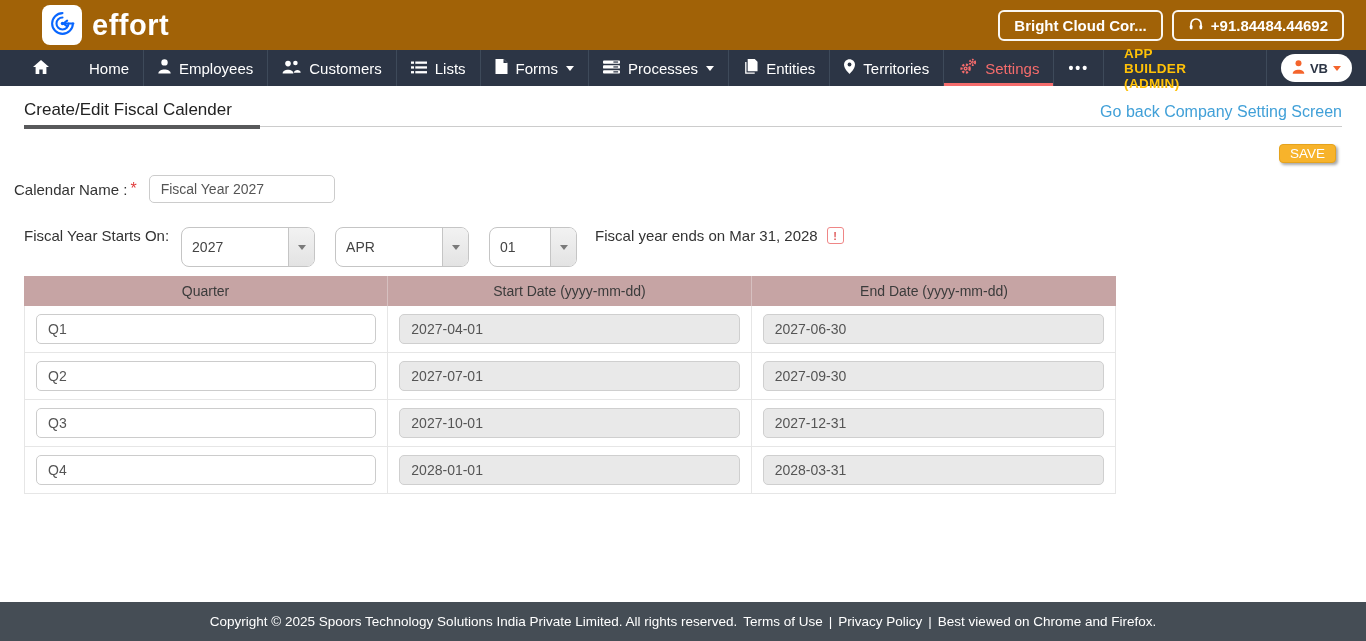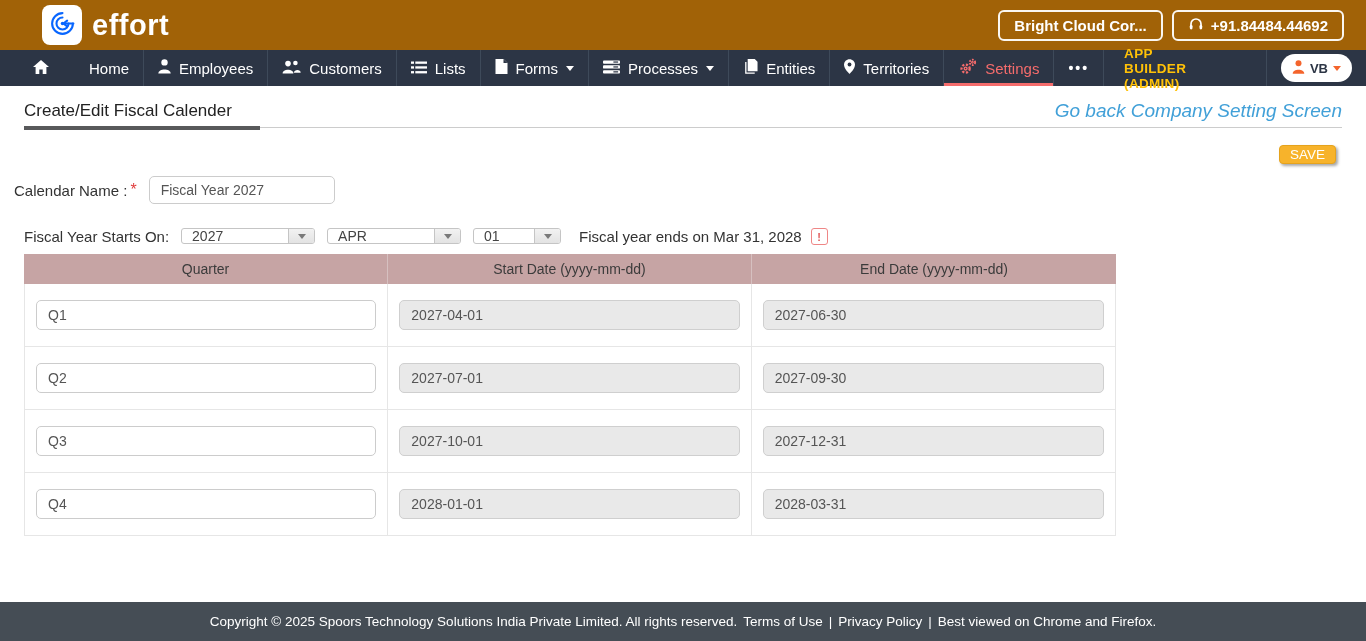--- a/index.html
+++ b/index.html
@@ -33,47 +33,47 @@
   .user-wrap { border-left:1px solid #3e4a5a; align-self:stretch; display:flex; align-items:center; padding-left:14px; }
   .user-pill { background:#fff; border-radius:15px; height:28px; display:flex; align-items:center; gap:5px; padding:0 11px; cursor:pointer; }
   .user-name { color:#2c3545; font-weight:bold; font-size:13px; }
   .caret-orange { width:0; height:0; border-left:4px solid transparent; border-right:4px solid transparent; border-top:5px solid #f4642c; }
 
   
   .main { padding:0 24px; }
   .page-head { margin-top:14px; display:flex; justify-content:space-between; align-items:flex-end; border-bottom:1px solid #ccc; }
   .page-title { font-size:17px; color:#222; display:inline-block; position:relative; padding:0 0 6px 0; }
   .page-title::after { content:""; position:absolute; left:0; bottom:-2.5px; width:calc(100% + 28px); height:4px; background:#58595b; }
-  .go-back { color:#41a0d8; font-size:19px; text-decoration:none; padding-bottom:5px; cursor:pointer;font-style:italic; }
+  .go-back { color:#41a0d8; font-size:16px; text-decoration:none; padding-bottom:5px; cursor:pointer; }
 
   .save-row { display:flex; justify-content:flex-end; margin:17px 6px 0 0; }
   .save-btn { background:#f7b32b; border:1px solid #e5a31d; border-radius:4px; color:#fff; font-size:13.5px; padding:1px 10px; cursor:pointer; box-shadow:2px 2px 3px rgba(0,0,0,.35); font-family:inherit; }
 
   .calname-row { display:flex; align-items:center; margin:12px 0 0 -10px; }
   .field-label { font-size:15px; color:#333; }
   .req { color:#e03c3c; margin-left:3px; }
   .calname-input { width:186px; height:28px; border:1px solid #ccc; border-radius:5px; margin-left:12px; padding:0 11px; font-size:14px; color:#555; font-family:inherit; }
 
   .fiscal-row { display:flex; margin-top:24px; }
-  .dropdown { display:inline-flex; height:16px; border:1px solid #c5c5c5; border-radius:3px; background:#fff; overflow:hidden; margin-left:12px; cursor:pointer; }
-  .dropdown + .dropdown { margin-left:12px; }
+  .dropdown { display:inline-flex; height:40px; border:1px solid #c5c5c5; border-radius:8px; background:#fff; overflow:hidden; margin-left:12px; cursor:pointer; }
+  .dropdown + .dropdown { margin-left:20px; }
   .dd-value { display:flex; align-items:center; padding:0 10px; font-size:14px; color:#444; width:106px; }
   .dd-value.narrow { width:60px; }
   .dd-btn { width:26px; background:linear-gradient(#f2f2f2,#e3e3e3); border-left:1px solid #c5c5c5; display:flex; align-items:center; justify-content:center; }
   .dd-caret { width:0; height:0; border-left:4px solid transparent; border-right:4px solid transparent; border-top:5px solid #7a7a7a; }
   .ends-text { margin-left:18px; font-size:15px; color:#333; }
   .warn-icon { margin-left:9px; width:17px; height:17px; border:1px solid #ef8686; border-radius:3px; color:#e05c5c; font-weight:bold; font-size:11px; display:flex; align-items:center; justify-content:center; cursor:pointer; }
 
   
   .fy-table { width:1092px; margin-top:9px; }
   .thead { display:grid; grid-template-columns:1fr 1fr 1fr; background:#c6a4a4; height:30px; }
   .th { display:flex; align-items:center; justify-content:center; font-size:14px; color:#3b3b3b; border-right:1px solid #d6c0c0; }
   .th:last-child { border-right:none; }
   .tbody { border-left:1px solid #e6e6e6; border-right:1px solid #e6e6e6; }
-  .trow { display:grid; grid-template-columns:1fr 1fr 1fr; height:63px; border-bottom:1px solid #e6e6e6; }
+  .trow { display:grid; grid-template-columns:1fr 1fr 1fr; height:47px; border-bottom:1px solid #e6e6e6; }
   .tcell { display:flex; align-items:center; padding:0 11px; border-right:1px solid #e6e6e6; }
   .tcell:last-child { border-right:none; }
   .q-input { width:100%; height:30px; border:1px solid #ccc; border-radius:5px; padding:0 11px; font-size:14px; color:#555; font-family:inherit; }
   .date-field { width:100%; height:30px; background:#e9e9e9; border:1px solid #cfcfcf; border-radius:5px; display:flex; align-items:center; padding:0 11px; font-size:14px; color:#555; }
 
   
   .footer { position:absolute; left:0; right:0; bottom:0; height:39px; background:#454d55; color:#fff; display:flex; align-items:center; justify-content:center; font-size:13.5px; gap:6px; }
   .footer a { color:#fff; text-decoration:none; cursor:pointer; }
 </style>
 </head>

